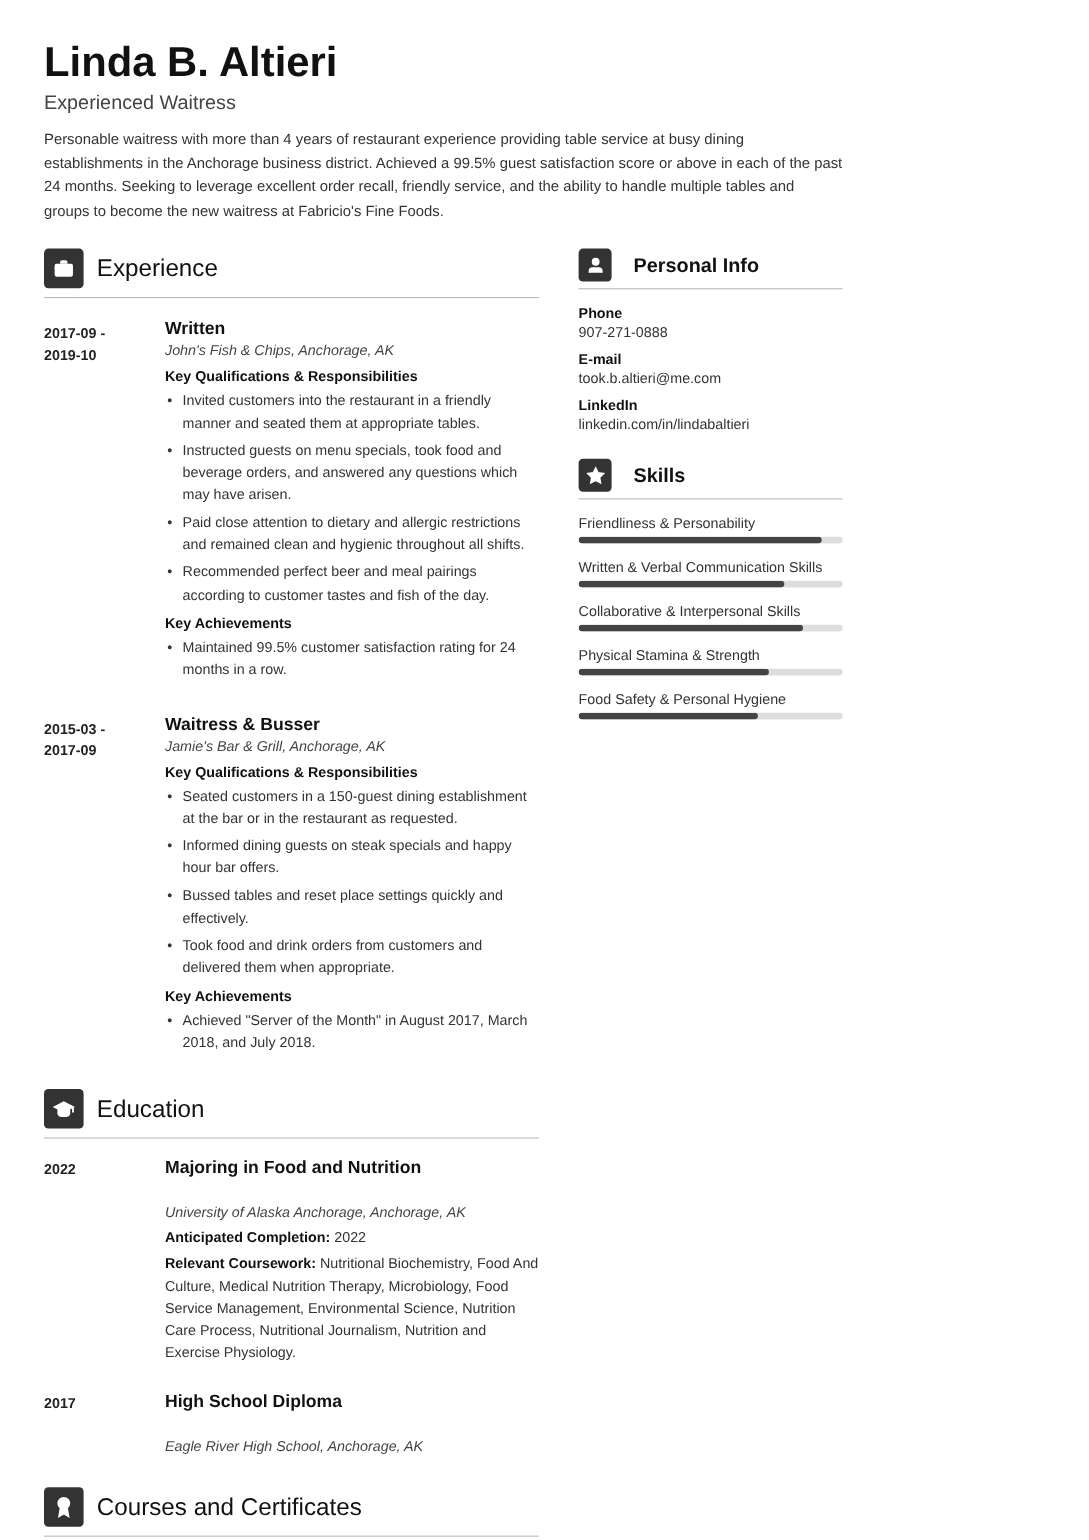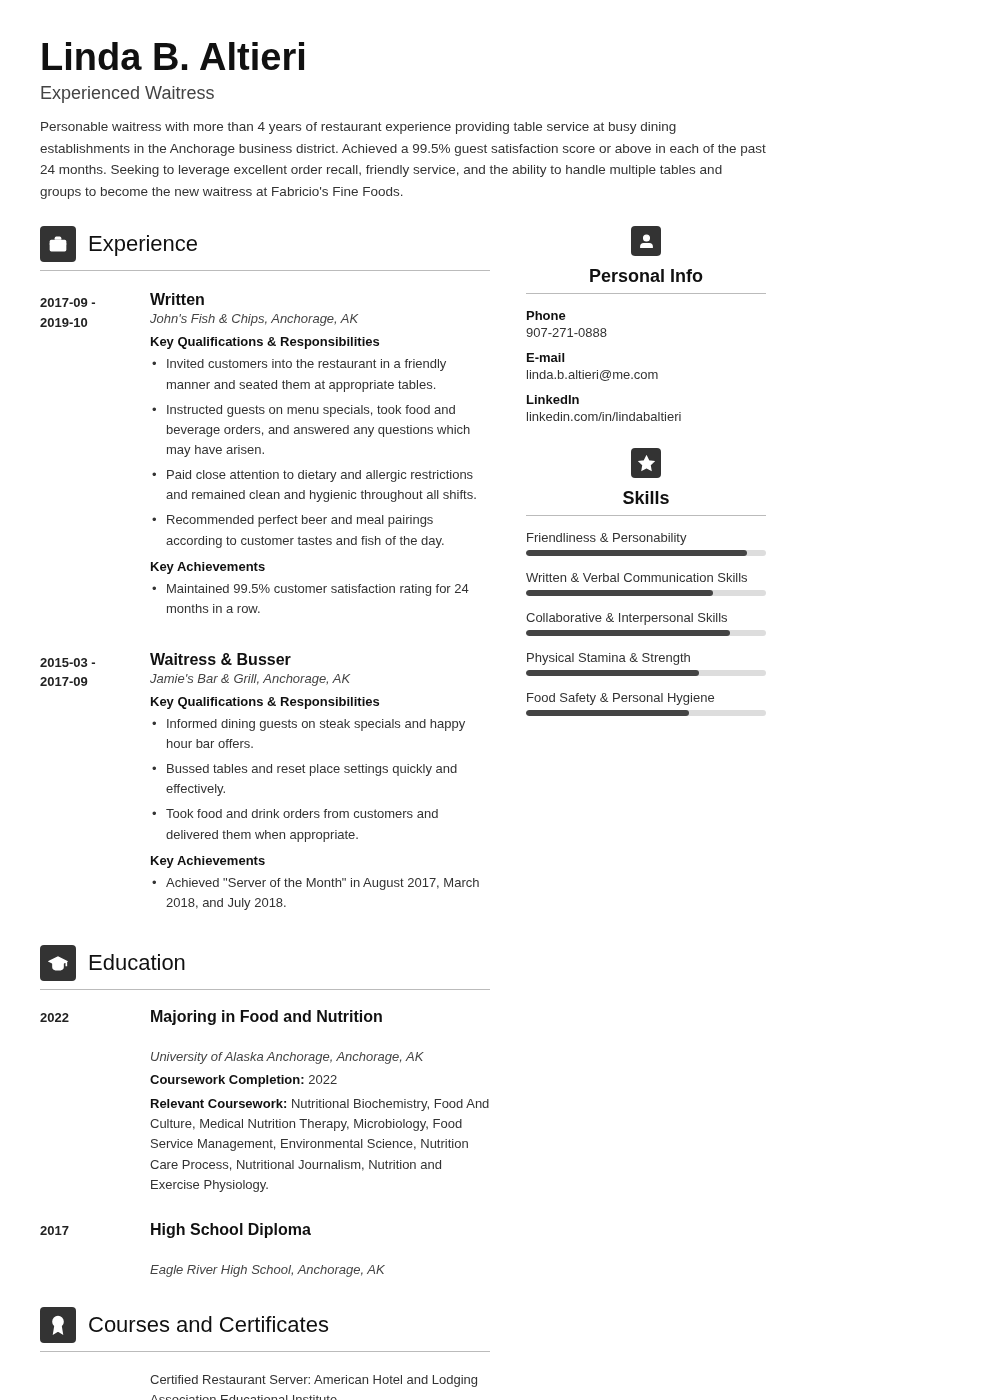--- a/index.html
+++ b/index.html
@@ -124,23 +124,22 @@
       flex-shrink: 0;
     }
     .courses-content { flex: 1; }
     .courses-text { font-size: 13px; color: #333; line-height: 1.55; }
 
     
     .right-section { margin-bottom: 24px; }
     .right-section-header {
       display: flex;
       align-items: center;
-      gap: 10px;
+      gap: 20px;
       margin-bottom: 6px;
-      flex-direction: column;
     }
     .right-section-icon {
       width: 30px; height: 30px;
       background: #333;
       display: flex; align-items: center; justify-content: center;
       border-radius: 4px;
       flex-shrink: 0;
     }
     .right-section-icon svg { width: 17px; height: 17px; fill: #fff; }
     .right-section-title { font-size: 18px; font-weight: 800; color: #111; }
@@ -223,20 +222,21 @@
         <div class="exp-entry">
           <div class="exp-dates">
             <span style="white-space:pre-line;">2015-03 -
 2017-09</span>
           </div>
           <div class="exp-content">
             <div class="exp-job-title">Waitress &amp; Busser</div>
             <div class="exp-company">Jamie's Bar &amp; Grill, Anchorage, AK</div>
             <div class="exp-subheading">Key Qualifications &amp; Responsibilities</div>
             <ul class="exp-bullets">
+              <li>Seated customers in a 150-guest dining establishment at the bar or in the restaurant as requested.</li>
               <li>Informed dining guests on steak specials and happy hour bar offers.</li>
               <li>Bussed tables and reset place settings quickly and effectively.</li>
               <li>Took food and drink orders from customers and delivered them when appropriate.</li>
             </ul>
             <div class="exp-subheading">Key Achievements</div>
             <ul class="exp-bullets">
               <li>Achieved "Server of the Month" in August 2017, March 2018, and July 2018.</li>
             </ul>
           </div>
         </div>
@@ -253,21 +253,21 @@
           <div class="section-title">Education</div>
         </div>
         <hr class="section-divider">
 
         <div class="edu-entry">
           <div class="edu-year">2022</div>
           <div class="edu-content">
             <div class="edu-degree">Majoring in Food and Nutrition</div>
             <div class="edu-school">University of Alaska Anchorage, Anchorage, AK</div>
             <div class="edu-detail">
-              <b>Coursework Completion:</b>
+              <b>Anticipated Completion:</b>
               <span>2022</span>
             </div>
             <div class="edu-detail">
               <b>Relevant Coursework:</b>
               <span>Nutritional Biochemistry, Food And Culture, Medical Nutrition Therapy, Microbiology, Food Service Management, Environmental Science, Nutrition Care Process, Nutritional Journalism, Nutrition and Exercise Physiology.</span>
             </div>
           </div>
         </div>
 
         <div class="edu-entry">
@@ -309,21 +309,21 @@
               <path d="M20 21v-2a4 4 0 0 0-4-4H8a4 4 0 0 0-4 4v2"></path>
               <circle cx="12" cy="7" r="4"></circle>
             </svg>
           </div>
           <div class="right-section-title">Personal Info</div>
         </div>
         <hr class="right-divider">
         <div class="info-label">Phone</div>
         <div class="info-value">907-271-0888</div>
         <div class="info-label">E-mail</div>
-        <div class="info-value">linda.b.altieri@me.com</div>
+        <div class="info-value">took.b.altieri@me.com</div>
         <div class="info-label">LinkedIn</div>
         <div class="info-value">linkedin.com/in/lindabaltieri</div>
       </div>
 
       <div class="right-section">
         <div class="right-section-header">
           <div class="right-section-icon">
             <svg viewBox="0 0 24 24" fill="none" stroke="#fff" stroke-width="2">
               <polygon points="12 2 15.09 8.26 22 9.27 17 14.14 18.18 21.02 12 17.77 5.82 21.02 7 14.14 2 9.27 8.91 8.26 12 2"></polygon>
             </svg>

